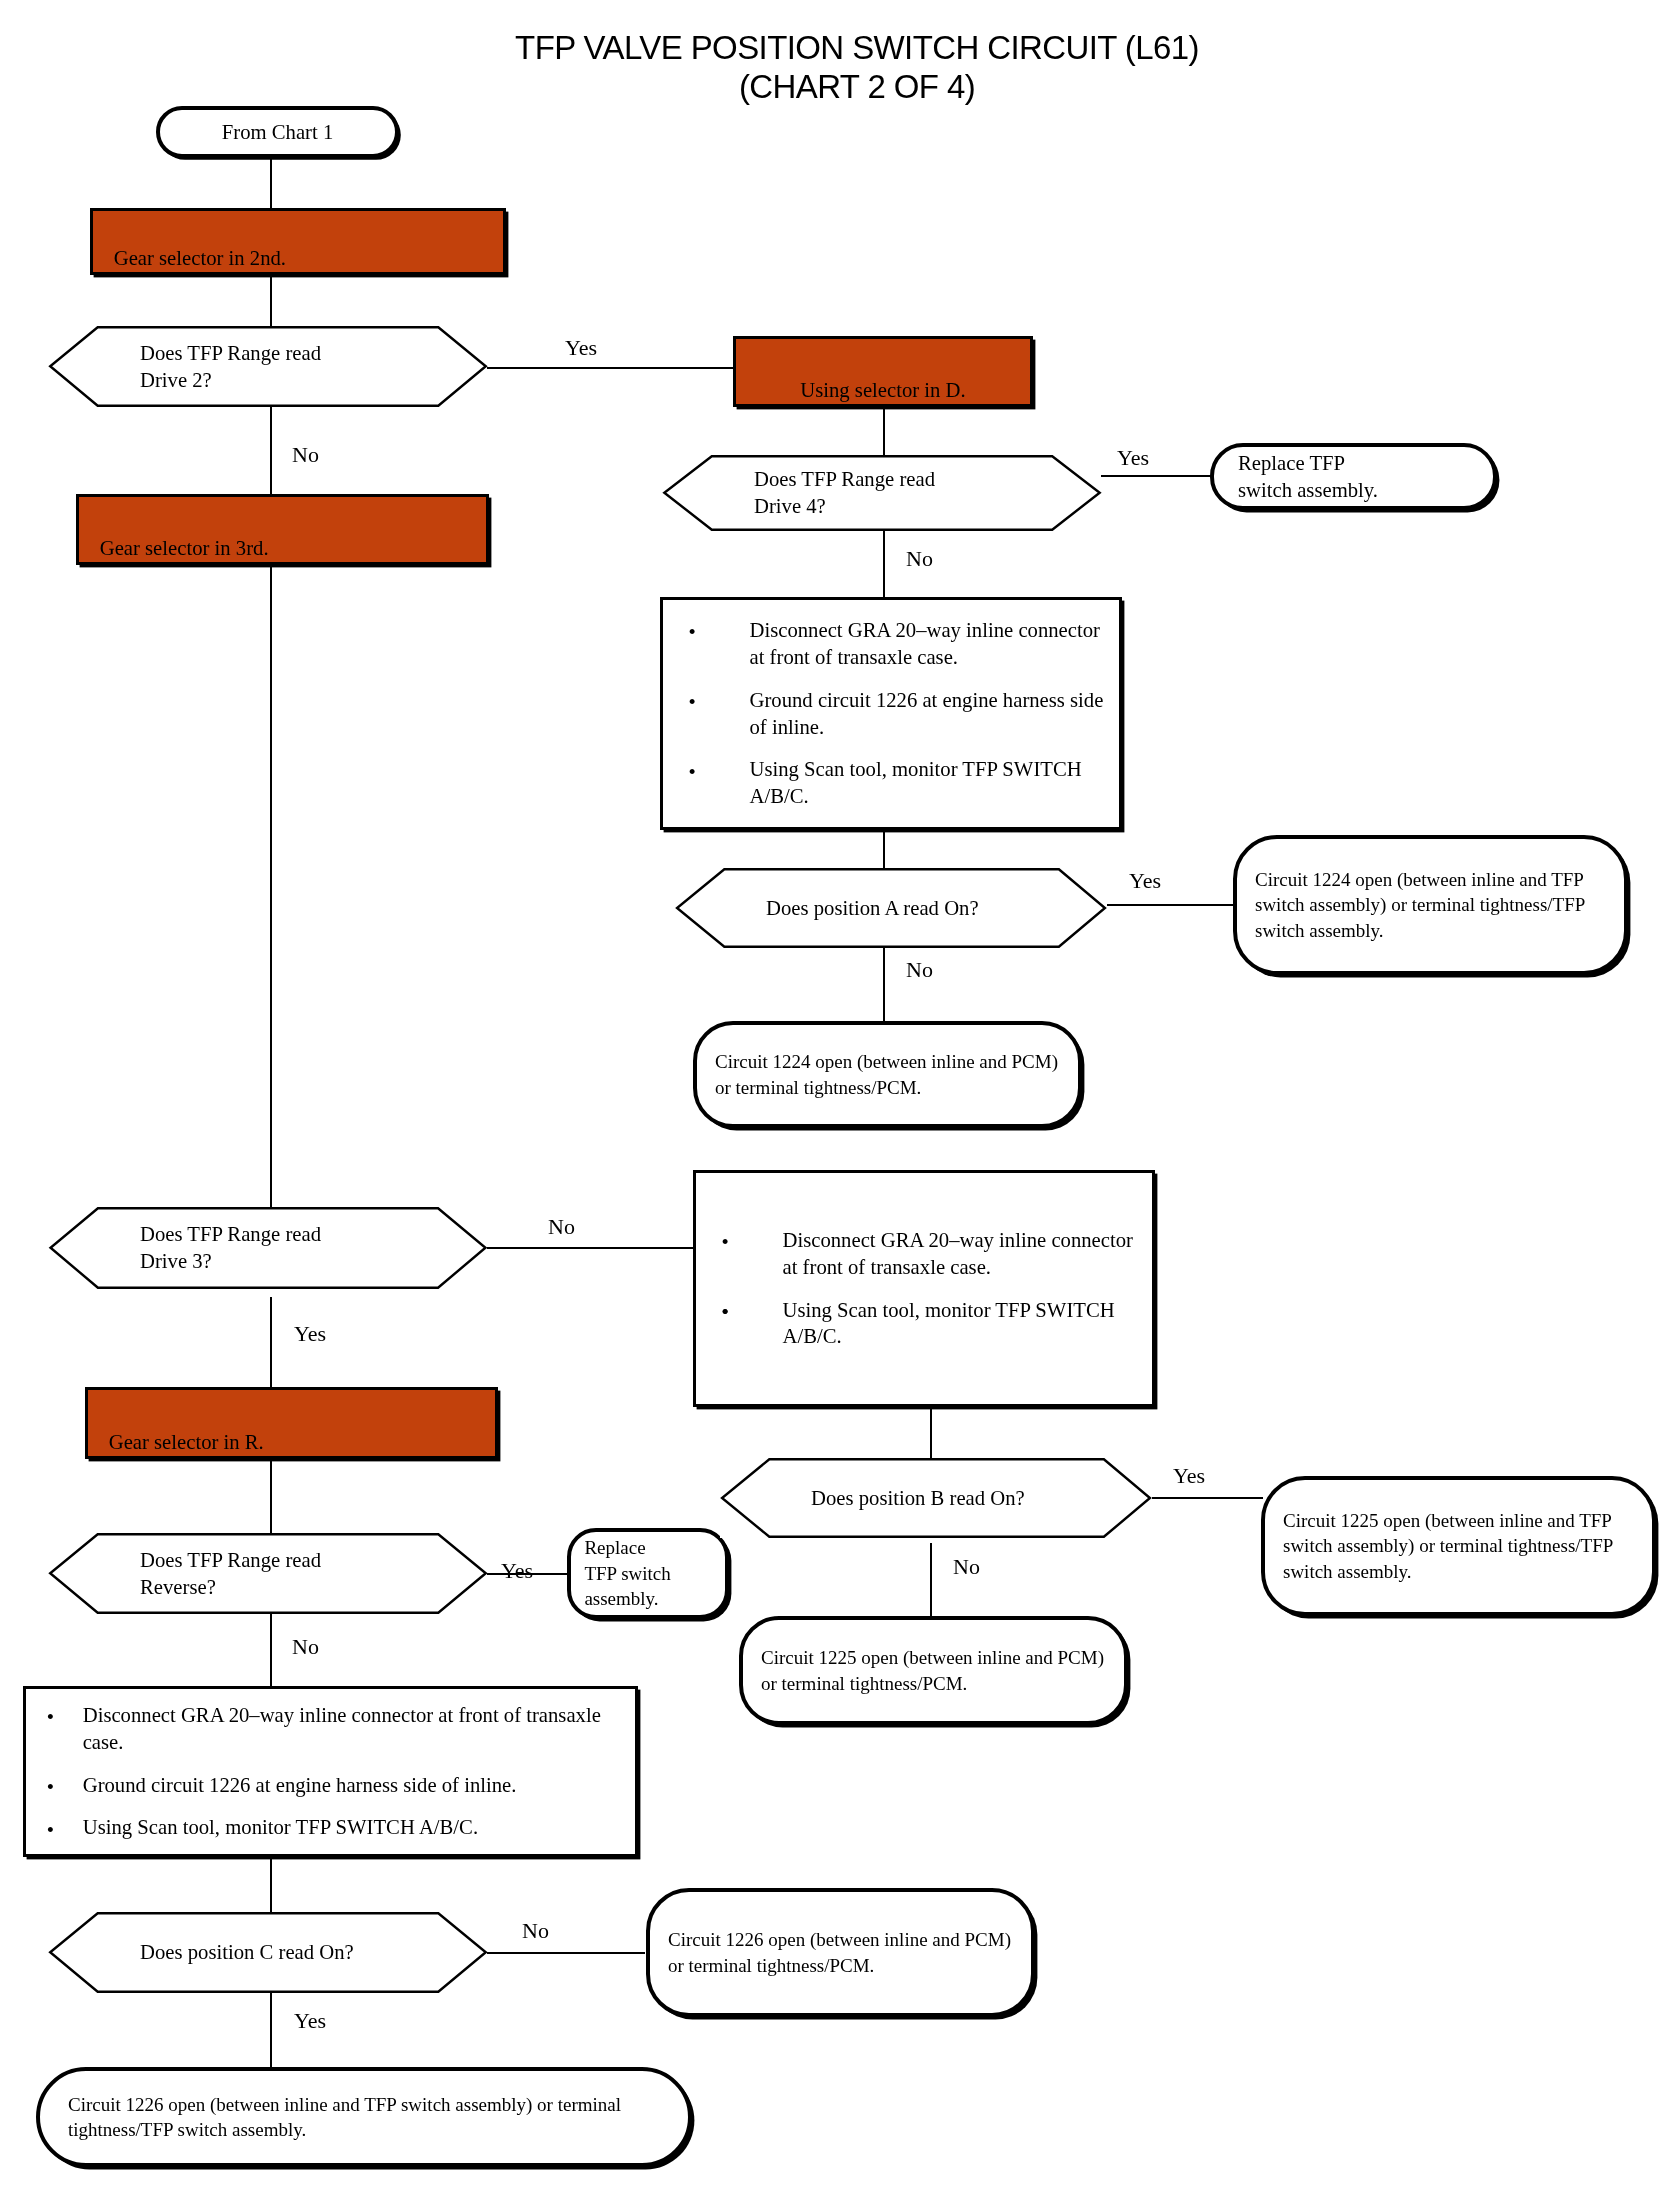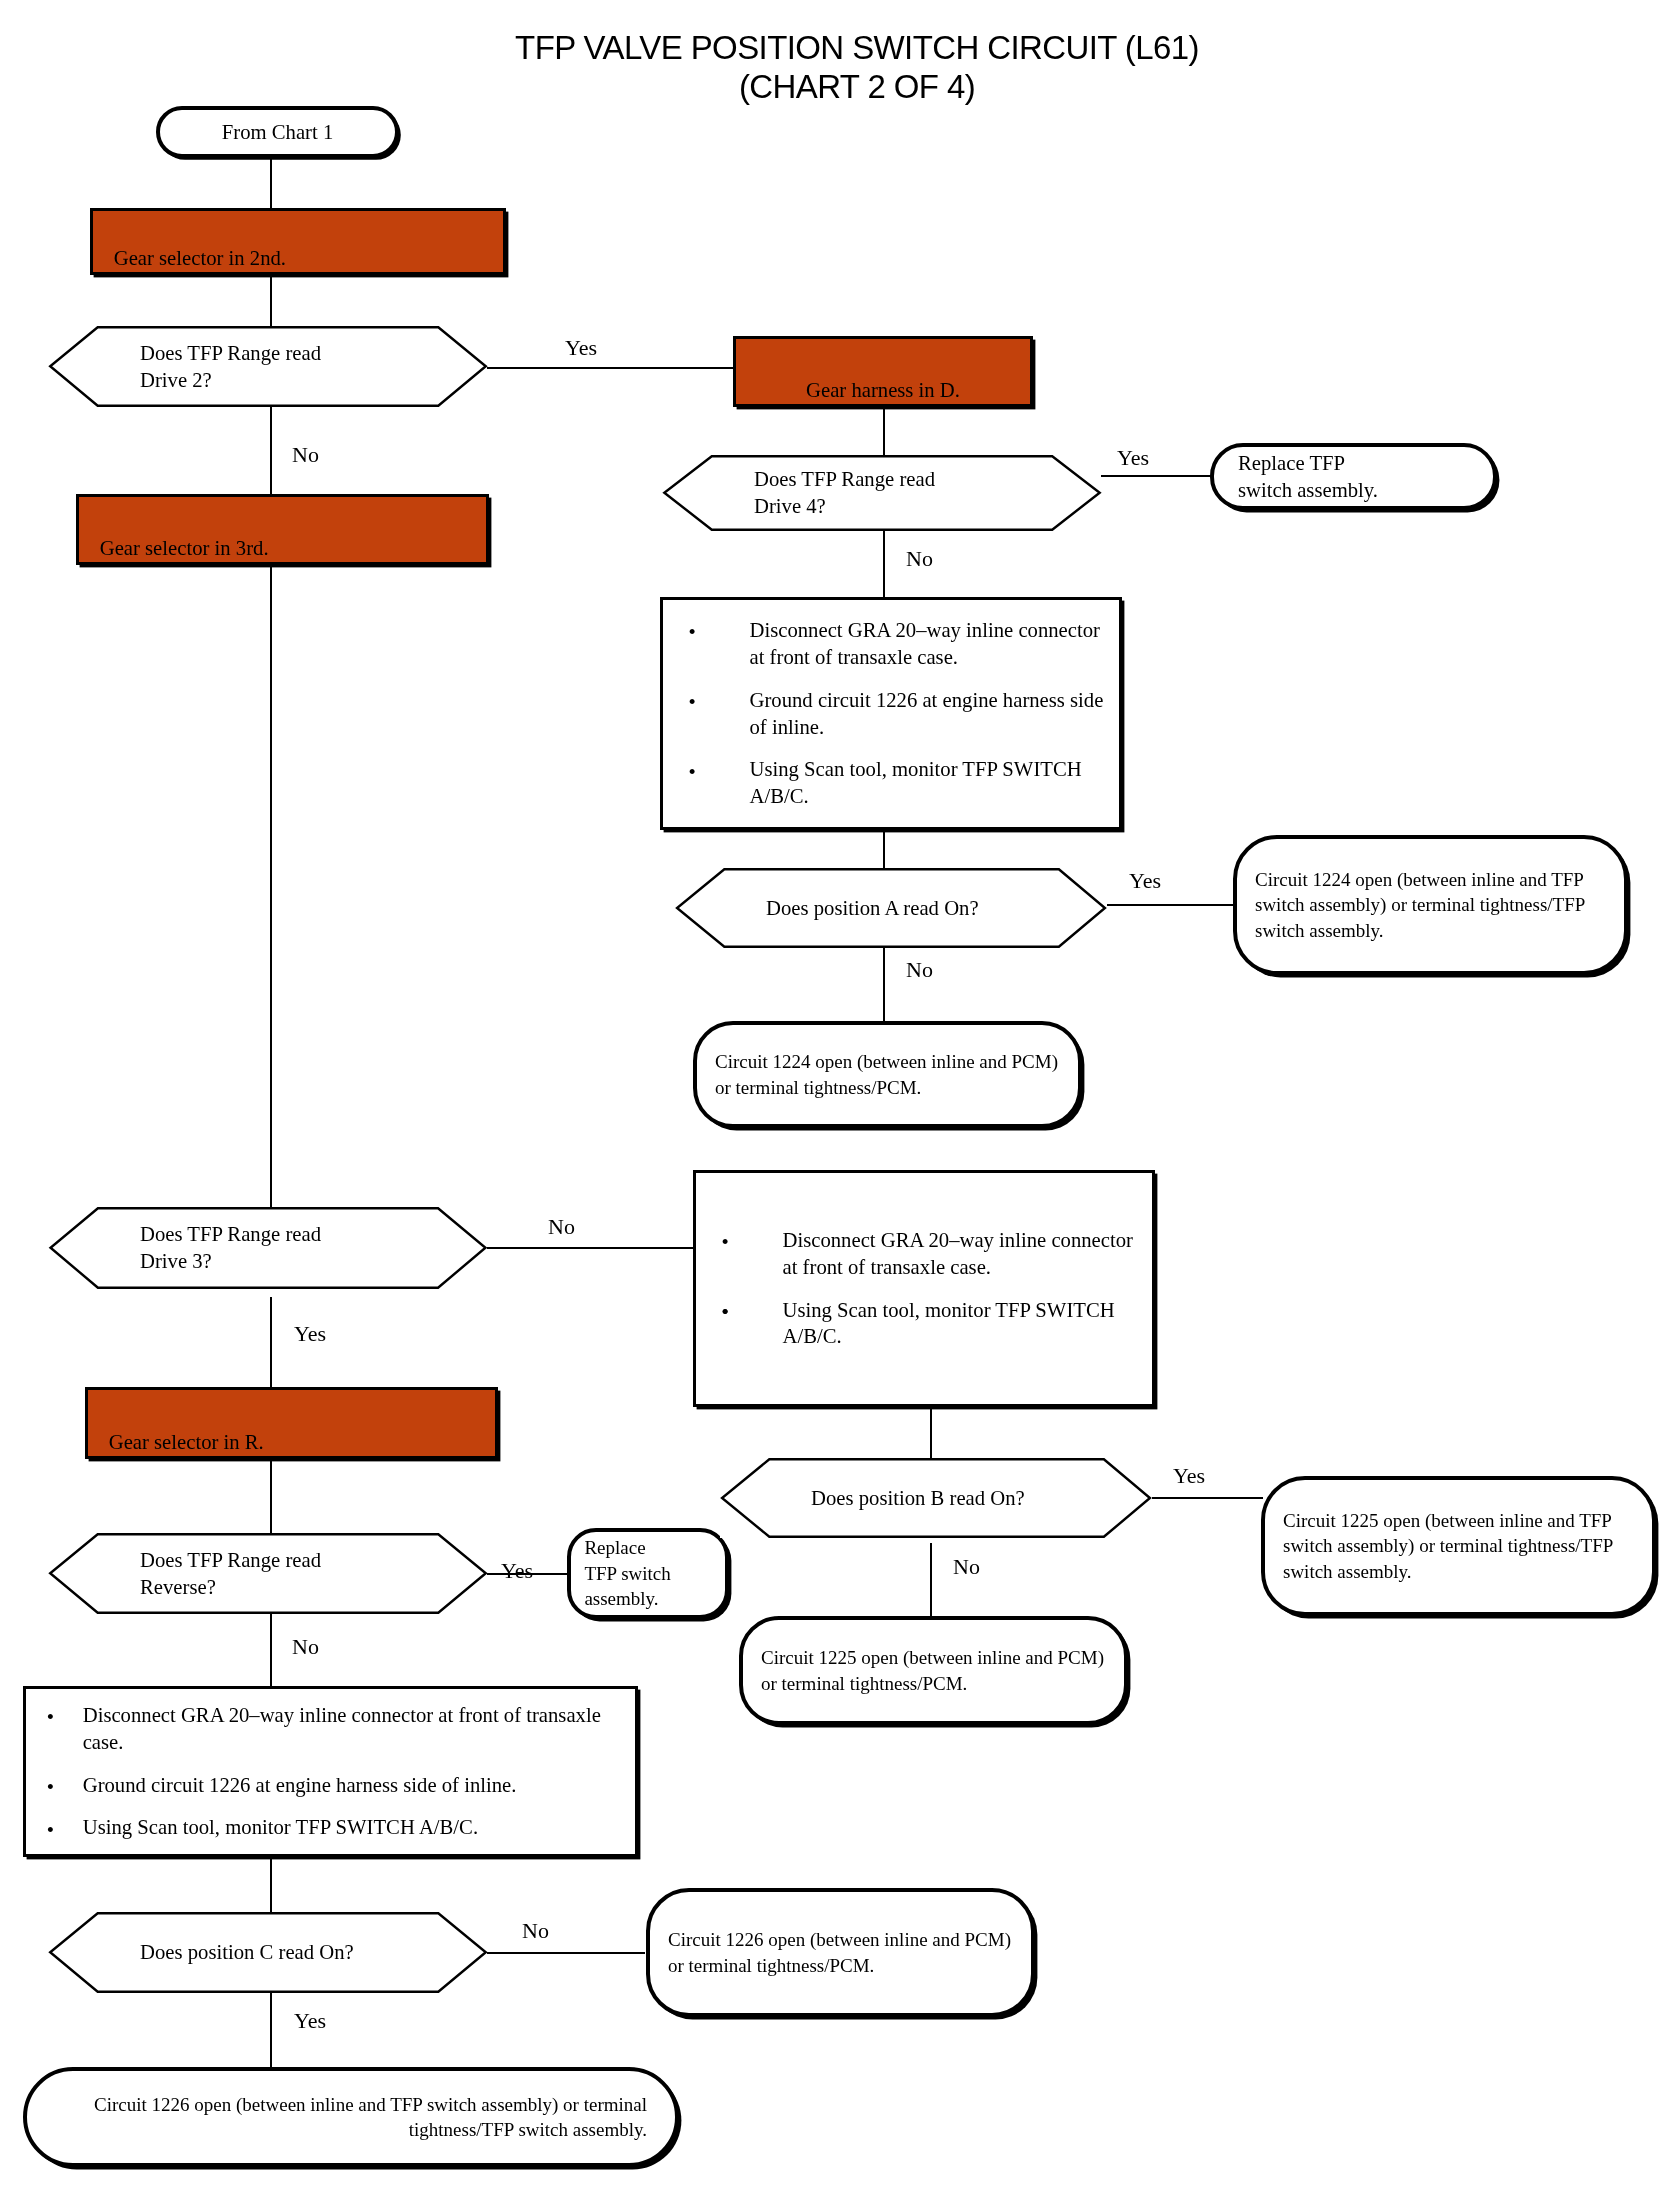--- a/index.html
+++ b/index.html
@@ -214,26 +214,26 @@
       <span>Does position C read On?</span>
     </div>
   </div>
   <div class="elab" style="left:522px;top:1920px;">No</div>
   <div class="elab" style="left:294px;top:2010px;">Yes</div>
 
   <div class="node term" style="left:646px;top:1888px;width:389px;height:129px;border-radius:43px;">
     <div class="txt t-small">Circuit 1226 open (between inline and PCM) or terminal tightness/PCM.</div>
   </div>
 
-  <div class="node term" style="left:23px;top:2067px;width:656px;height:100px;border-radius:50px;text-align:right;">
+  <div class="node term" style="left:36px;top:2067px;width:656px;height:100px;border-radius:50px;">
     <div class="txt t-small" style="padding:0 28px;">Circuit 1226 open (between inline and TFP switch assembly) or terminal tightness/TFP switch assembly.</div>
   </div>
 
   <div class="node proc" style="left:733px;top:336px;width:300px;height:71px;">
-    <div class="txt t-node" style="text-align:center;">Gear harness in D.</div>
+    <div class="txt t-node" style="text-align:center;">Using selector in D.</div>
   </div>
 
   <div class="node dec" style="left:663px;top:455px;width:438px;height:76px;">
     <svg width="438" height="76" viewBox="0 0 720 125">
       <polygon points="80,2 640,2 718,62 640,123 80,123 2,62" fill="#fff" stroke="#000" stroke-width="4"></polygon>
     </svg>
     <div class="txt t-node">
       <span style="white-space:pre-line;">Does TFP Range read
 Drive 4?</span>
     </div>

